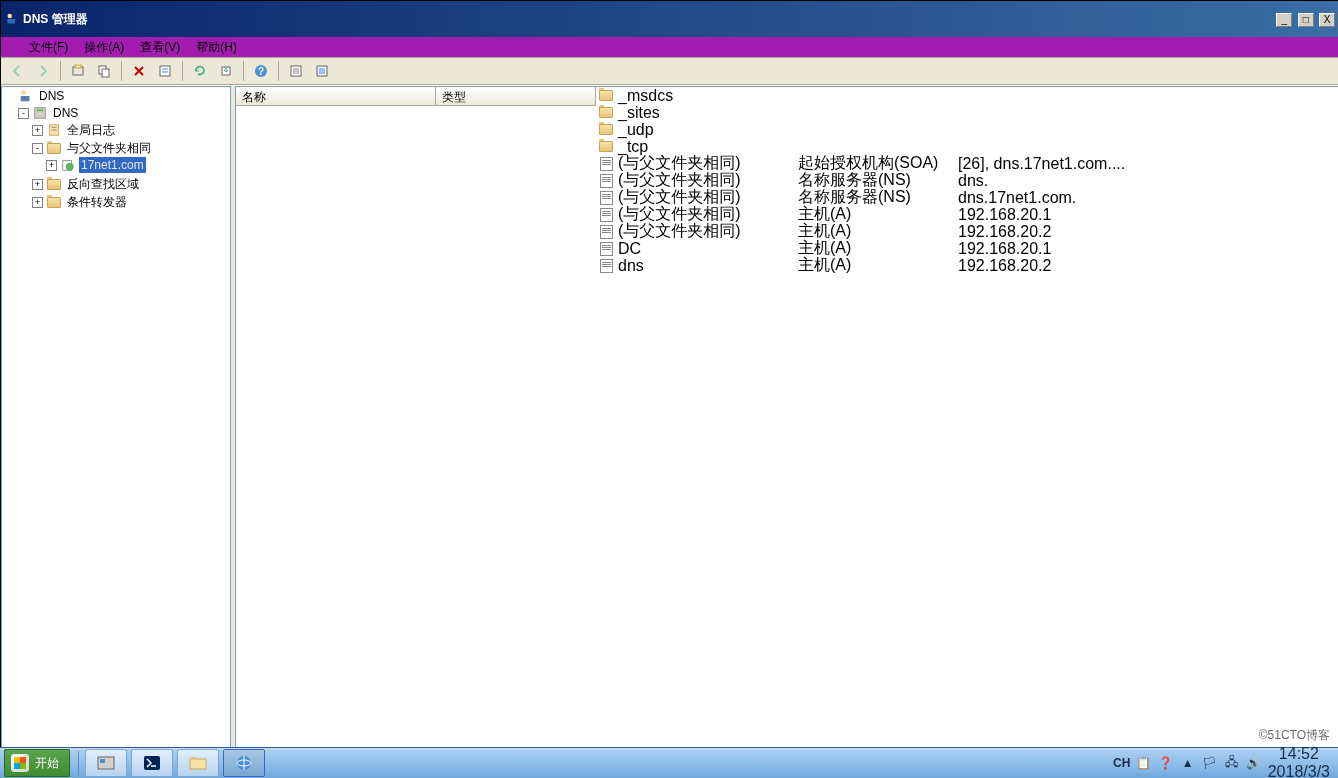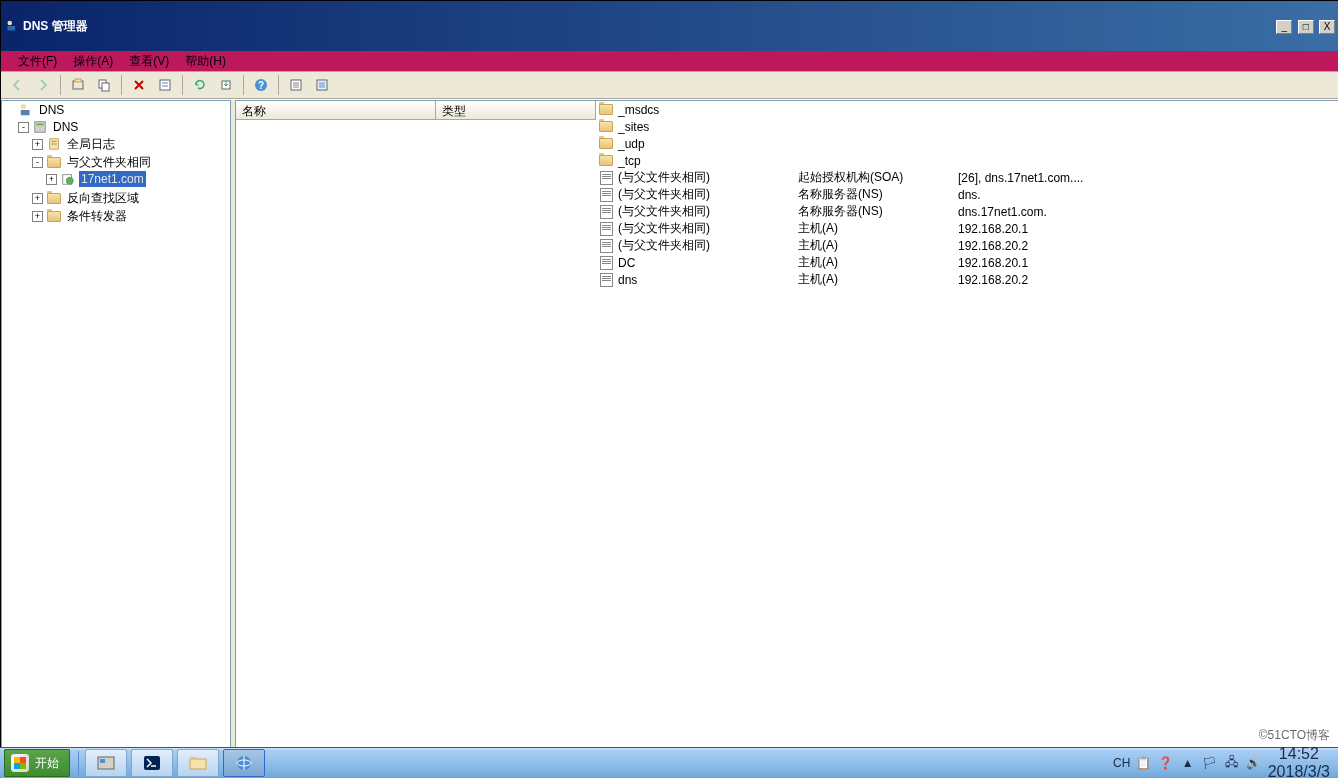--- a/index.html
+++ b/index.html
@@ -1,22 +1,22 @@
 <!DOCTYPE html>
 <html><head>
 <meta charset="utf-8">
 <style>
 html,body{margin:0;padding:0;height:100%;font-family:"SimSun","Microsoft YaHei",sans-serif;font-size:12px;background:#3a6ea5;overflow:hidden}
 .window{position:absolute;left:0;top:0;width:1338px;height:778px;background:#ece9d8;display:flex;flex-direction:column;border:1px solid #000}
-.titlebar{height:18px;background:linear-gradient(to right,#0a246a,#3a6ea5);color:#fff;display:flex;align-items:center;padding:16px 4px;font-size:12px;font-weight:bold}
+.titlebar{height:18px;background:linear-gradient(to right,#0a246a,#3a6ea5);color:#fff;display:flex;align-items:center;padding:9px 4px;font-size:12px;font-weight:bold}
 .titlebar .tbicon{width:14px;height:14px;margin-right:4px;display:flex;align-items:center;justify-content:center}
 .titlebar .tbicon svg{width:12px;height:12px}
 .titlebar .spacer{flex:1}
 .winbtns button{width:16px;height:14px;font-size:10px;line-height:10px;margin-left:2px;background:#d4d0c8;border:1px solid #808080;border-top-color:#fff;border-left-color:#fff;padding:0}
-.menubar{height:20px;background:#be185d;border-bottom:1px solid #aca899;display:flex;padding:0 9px}
+.menubar{height:20px;background:#a21caf;border-bottom:1px solid #aca899;display:flex;padding:0 20px}
 .menubar span{padding:2px 8px;cursor:default}
 .toolbar{height:26px;background:#ece9d8;border-bottom:1px solid #aca899;display:flex;align-items:center;padding:0 4px;gap:2px}
 .tbtn{width:22px;height:22px;border:1px solid transparent;display:flex;align-items:center;justify-content:center;cursor:default}
 .tbtn.disabled{opacity:.4}
 .tsep{width:1px;height:20px;background:#aca899;margin:0 3px}
 .body{flex:1;display:flex;border-top:1px solid #fff;min-height:0}
 .tree{width:228px;background:#fff;border:1px solid #7f9db9;margin:0;overflow:auto;font-size:12px}
 .tree ul{list-style:none;margin:0;padding:0 0 0 14px}
 .tree>ul{padding-left:2px}
 .tree li{white-space:nowrap;padding:1px 0}
@@ -24,21 +24,21 @@
 .exp{width:9px;height:9px;border:1px solid #808080;display:flex;align-items:center;justify-content:center;font-size:9px;line-height:1;color:#000;cursor:pointer;flex-shrink:0;background:#fff}
 .exp.empty{border-color:transparent;background:transparent}
 .ico{width:16px;height:16px;flex-shrink:0;display:flex;align-items:center;justify-content:center}
 .node .lbl{padding:1px 2px}
 .node.sel .lbl{background:#316ac5;color:#e5e5e5}
 .splitter{width:4px;background:#ece9d8;cursor:col-resize}
 .list{flex:1;background:#fff;border:1px solid #7f9db9;display:flex;flex-direction:row;min-width:0}
 .list-header{height:18px;background:linear-gradient(#fff,#ece9d8);border-bottom:1px solid #aca899;display:flex;flex-shrink:0}
 .list-header .col{border-right:1px solid #aca899;padding:2px 6px;font-size:12px;box-sizing:border-box}
 .list-body{flex:1;overflow:auto}
-.row{display:flex;height:17px;align-items:center;font-size:12px}
+.row{display:flex;height:17px;align-items:center;font-size:16px}
 .row .cell{padding:0 2px;box-sizing:border-box;overflow:hidden;white-space:nowrap;display:flex;align-items:center;gap:4px}
 .col-name{width:200px}.col-type{width:160px}.col-data{flex:1}
 .statusbar{height:18px;background:#ece9d8;border-top:1px solid #aca899}
 .taskbar{position:absolute;left:0;bottom:0;width:1338px;height:30px;background:linear-gradient(#d3e5fa,#a9cdf4 8%,#8abbe8 60%,#6fa7dc);display:flex;align-items:center;border-top:1px solid #2b5797;font-size:12px}
 .startbtn{height:26px;padding:0 10px 0 6px;margin:0 4px;background:linear-gradient(#5aa54c,#3e8b30);color:#fff;border-radius:1px;display:flex;align-items:center;gap:6px;border:1px solid #2a6b1e}
 .startbtn .orb{width:18px;height:18px;background:radial-gradient(circle at 30% 30%,#fff,#d4d0c8);border-radius:3px;display:flex;align-items:center;justify-content:center}
 .startbtn .orb::before{content:"";width:12px;height:12px;background:conic-gradient(#f25022 0 90deg,#7fba00 90deg 180deg,#00a4ef 180deg 270deg,#ffb900 270deg)}
 .taskbtn{width:40px;height:26px;margin:0 2px;background:linear-gradient(#e3eefb,#b7d4f0);border:1px solid #7ba7d1;border-radius:2px;display:flex;align-items:center;justify-content:center}
 .taskbtn.active{background:linear-gradient(#a7c7e7,#7ba7d1);border-color:#316ac5}
 .tray{margin-left:auto;display:flex;align-items:center;gap:6px;padding:0 8px;height:100%;color:#1a2b4a}
@@ -410,21 +410,21 @@
     </div>
   <div class="taskbtn active">
       <svg width="20" height="20" viewBox="0 0 20 20">
         <circle cx="10" cy="10" r="7" fill="#4a90d9"></circle>
         <ellipse cx="10" cy="10" rx="7" ry="3" fill="none" stroke="#fff"></ellipse>
         <line x1="10" y1="3" x2="10" y2="17" stroke="#fff"></line>
       </svg>
     </div>
 
   <div class="tray">
-    <span class="trayico" style="font-weight:normal">CH</span>
+    <span class="trayico" style="font-weight:bold">CH</span>
     <span class="trayico">📋</span>
     <span class="trayico">❓</span>
     <span class="trayico">▲</span>
     <span class="trayico">🏳</span>
     <span class="trayico">🖧</span>
     <span class="trayico">🔊</span>
     <div class="clock">
       <div>14:52</div>
       <div>2018/3/3</div>
     </div>

